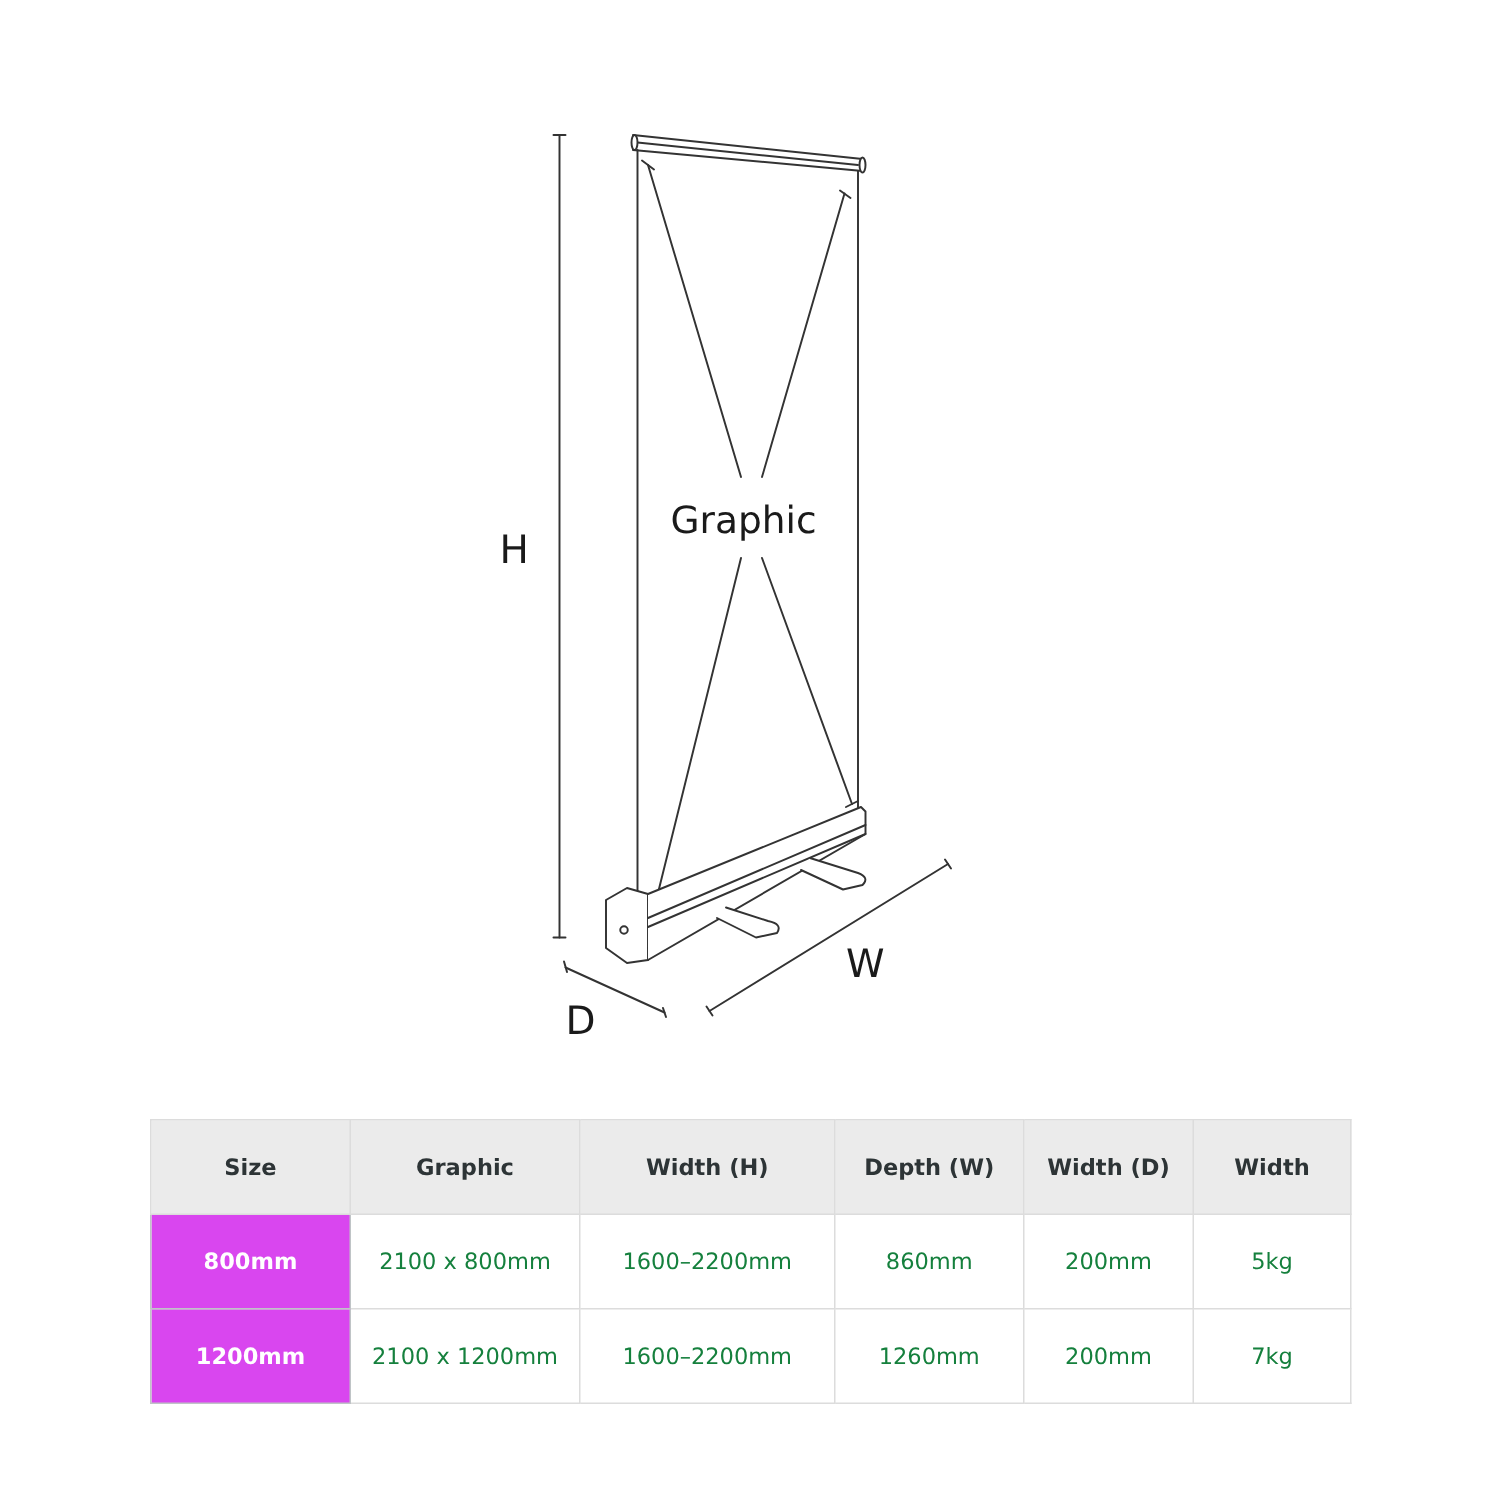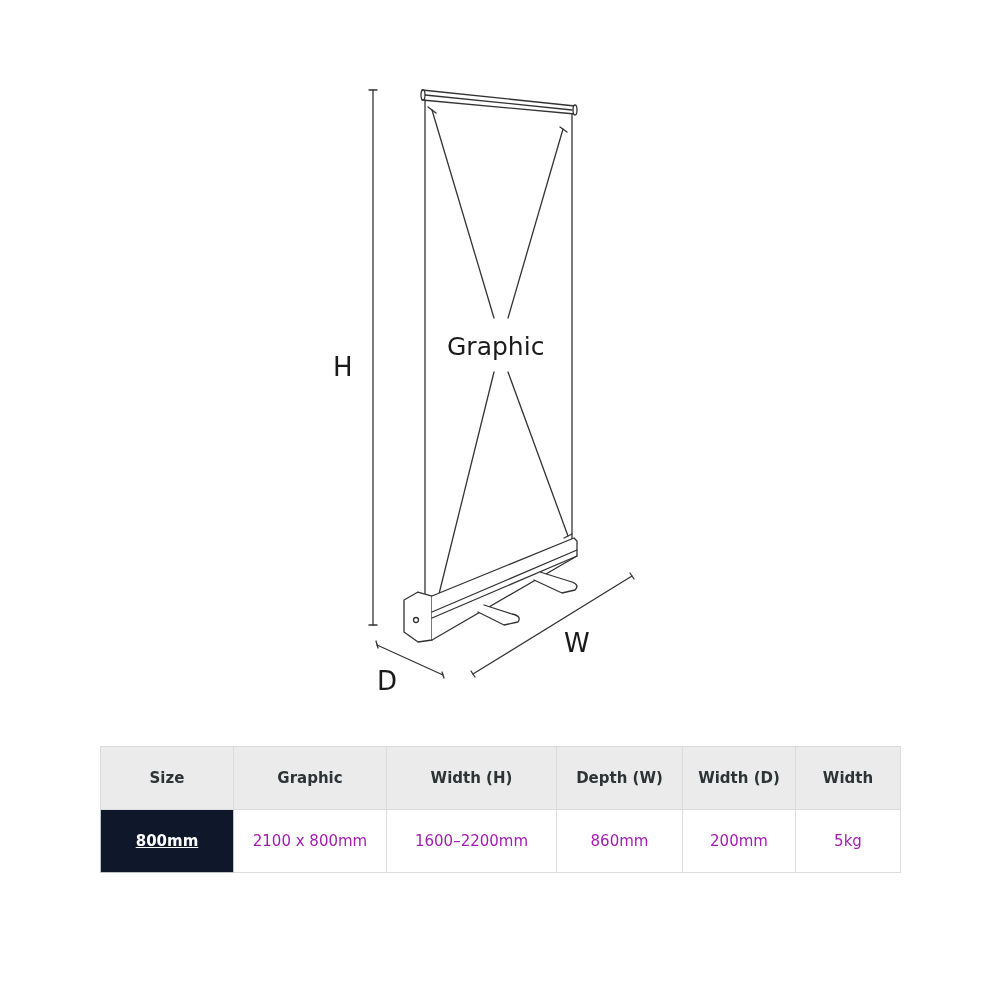--- a/index.html
+++ b/index.html
@@ -4,22 +4,22 @@
 <style>
   html, body { margin: 0; padding: 0; background: #ffffff; }
   body { width: 1000px; height: 1000px; position: relative; overflow: hidden;
          font-family: "DejaVu Sans", sans-serif; color: #222; }
   #diagram { position: absolute; left: 0; top: 0; width: 1000px; height: 720px; }
   .dim-label { position: absolute; font-family: "DejaVu Sans", sans-serif; font-size: 26px; color: #1a1a1a; line-height: 1; }
   .graphic-label { position: absolute; font-family: "DejaVu Sans", sans-serif; font-size: 25px; color: #1a1a1a; background: #fff; padding: 0 2px; line-height: 1; }
   table.spec { position: absolute; left: 100px; top: 746px; width: 800px; border-collapse: collapse; table-layout: fixed; }
   table.spec th, table.spec td { border: 1px solid #dcdcdc; height: 38px; text-align: center; font-size: 15px; padding: 12px; }
   table.spec th { background: #ebebeb; color: #2d3436; font-weight: bold; }
-  table.spec td { color: #a21caf; background: #fff; }
-  table.spec td.size-cell { background: #0f172a; color: #ffffff; font-weight: bold; border-color: #bfc4c6; text-decoration: underline; }
+  table.spec td { color: #15803d; background: #fff; }
+  table.spec td.size-cell { background: #d946ef; color: #ffffff; font-weight: bold; border-color: #bfc4c6; }
 </style>
 </head>
 <body>
 
 <div id="diagram">
   <svg width="1000" height="720" viewBox="0 0 1000 720">
     <g fill="none" stroke="#333" stroke-width="1.3" stroke-linecap="round" stroke-linejoin="round">
 
       <line x1="373" y1="90" x2="373" y2="625"></line>
       <line x1="369" y1="90" x2="377" y2="90"></line>
@@ -88,14 +88,22 @@
   </thead>
   <tbody>
     <tr>
       <td class="size-cell">800mm</td>
       <td>2100 x 800mm</td>
       <td>1600–2200mm</td>
       <td>860mm</td>
       <td>200mm</td>
       <td>5kg</td>
     </tr>
+    <tr>
+      <td class="size-cell">1200mm</td>
+      <td>2100 x 1200mm</td>
+      <td>1600–2200mm</td>
+      <td>1260mm</td>
+      <td>200mm</td>
+      <td>7kg</td>
+    </tr>
   </tbody>
 </table>
 
 </body></html>

